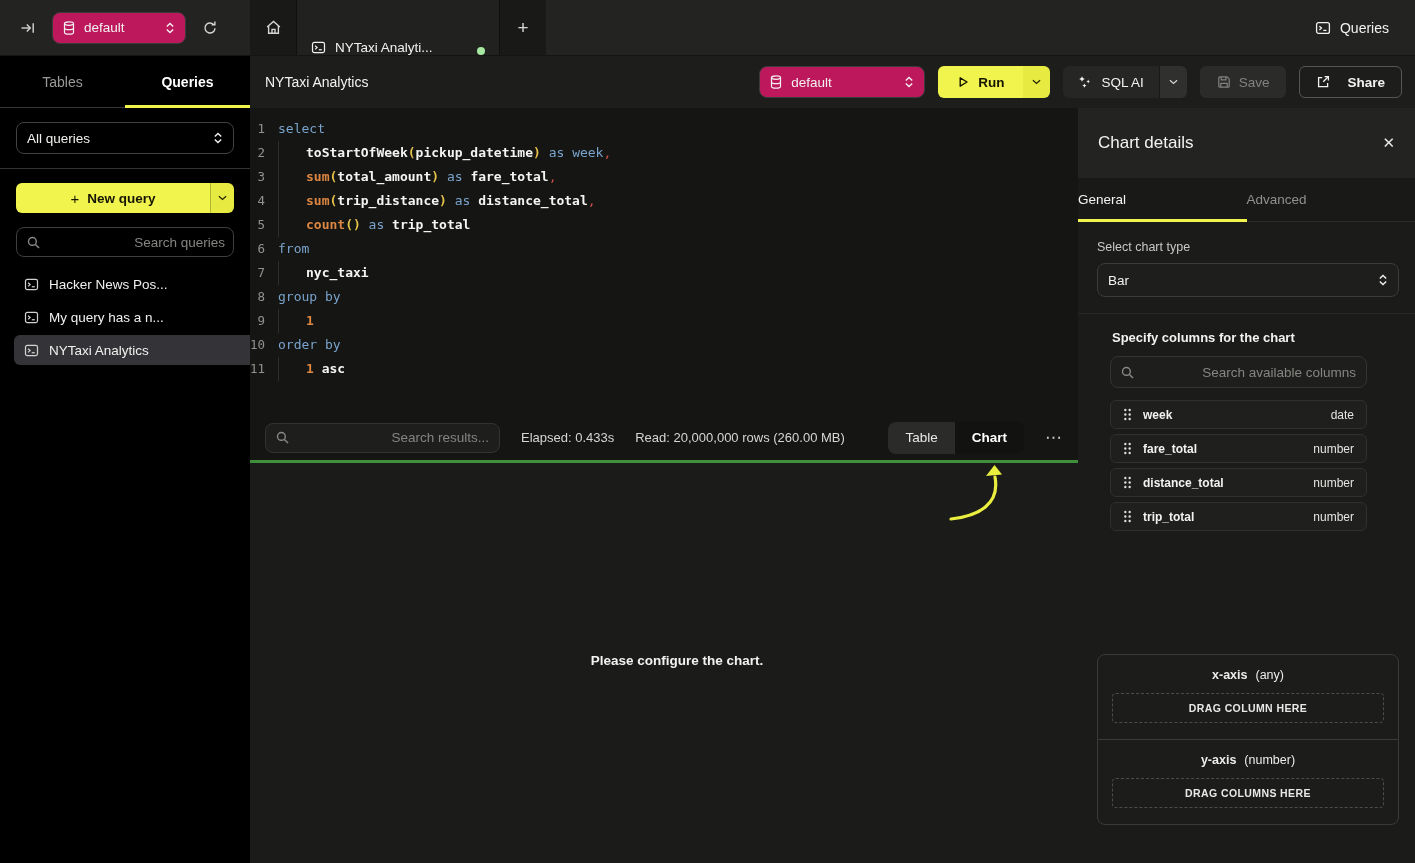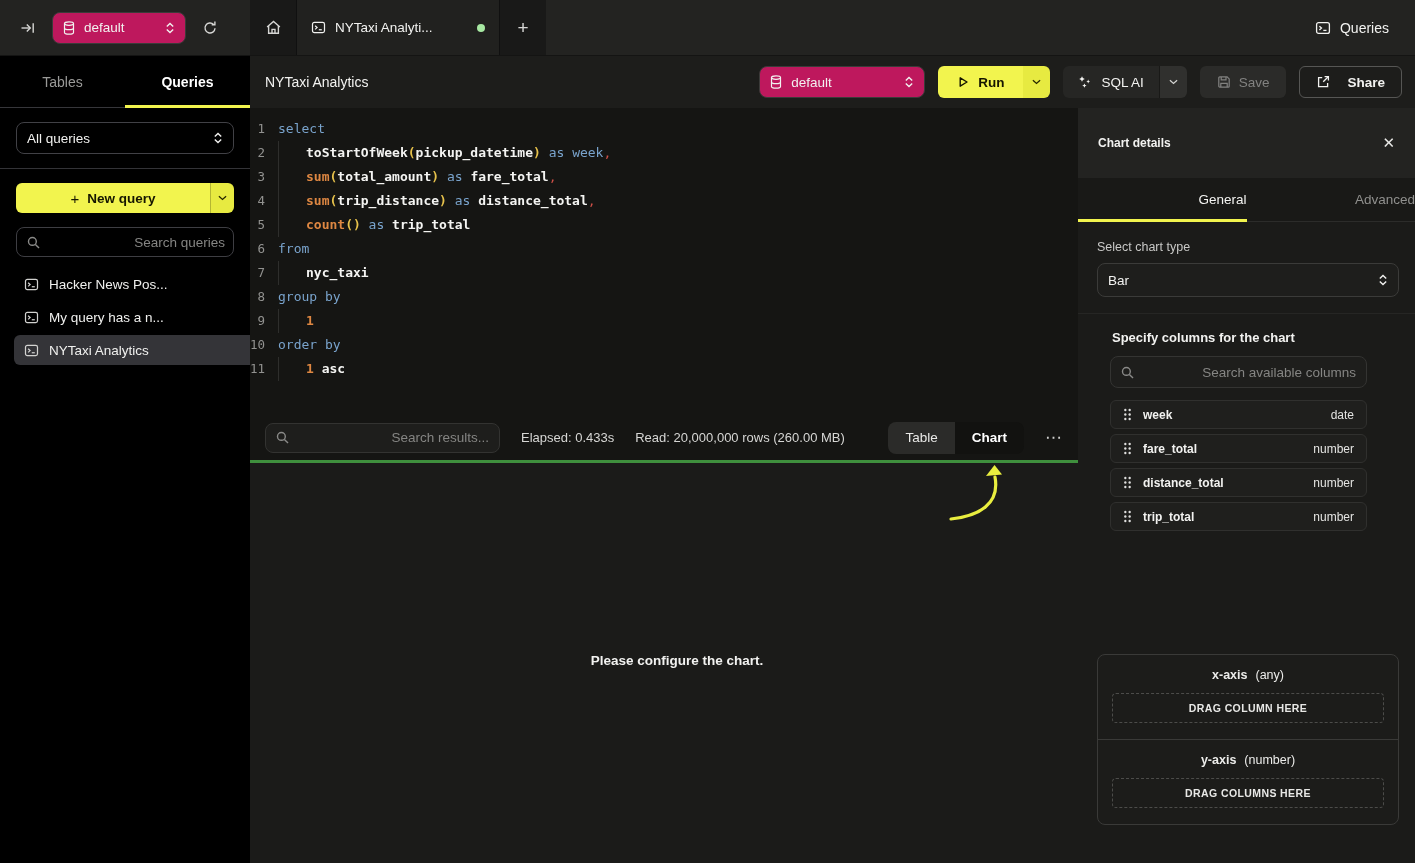--- a/index.html
+++ b/index.html
@@ -13,21 +13,21 @@
   .tb-left { width:250px; display:flex; align-items:center; padding:0 14px; gap:10px; }
   .iconbtn { display:flex; align-items:center; justify-content:center; color:#d6d6d4;
     width:28px; height:28px; cursor:pointer; }
   .select { display:flex; align-items:center; gap:9px; border:1px solid #3b3b39; border-radius:8px;
     height:32px; padding:0 10px; background:#be185d; font-size:13.5px; color:#f2f2f0; cursor:pointer; }
   .select .grow { flex:1; }
   .db-select { width:134px; }
   .tb-tabs { width:296px; background:#191918; display:flex; align-items:stretch; }
   .tb-home { width:46px; display:flex; align-items:center; justify-content:center; color:#d6d6d4; cursor:pointer; }
   .tb-tab { flex:1; background:#21211f; border-left:1px solid #101010; border-right:1px solid #101010;
-    display:flex; align-items:center; gap:9px; padding:0 14px; font-size:13.5px; cursor:pointer; }
+    display:flex; align-items:flex-end; gap:9px; padding:0 14px; font-size:13.5px; cursor:pointer; }
   .tb-tab .dot { width:8px; height:8px; border-radius:50%; margin-left:auto; }
   .tb-plus { width:46px; display:flex; align-items:center; justify-content:center; color:#d6d6d4;
     font-size:19px; font-weight:300; cursor:pointer; }
   .tb-right { flex:1; display:flex; align-items:center; justify-content:flex-end; padding-right:26px; }
   .queries-btn { display:flex; align-items:center; gap:9px; font-size:14px; color:#f2f2f0; cursor:pointer; }
 
   
   .sidebar { position:absolute; left:0; top:56px; width:250px; height:807px; background:#000000; }
   .side-tabs { height:52px; display:flex; border-bottom:1px solid #36363a; position:relative; }
   .side-tab { width:50%; display:flex; align-items:center; justify-content:center; font-size:14px;
@@ -101,24 +101,24 @@
   .green-divider { position:absolute; left:250px; top:460px; width:828px; height:3px; background:#3f8f3d; }
 
   
   .canvas { position:absolute; left:263px; top:463px; width:828px; height:400px; background:#1b1b19; }
   .canvas-msg { position:absolute; left:0; right:0; top:190px; text-align:center; font-size:13.5px; font-weight:700; }
   .arrow { position:absolute; left:680px; top:1px; }
 
   
   .panel { position:absolute; left:1078px; top:108px; width:337px; height:755px; background:#1b1b19; }
   .panel-head { height:70px; background:#232321; display:flex; align-items:center; padding:0 20px; }
-  .panel-title { font-size:12px; font-weight:700; flex:1; }
+  .panel-title { font-size:17px; font-weight:400; flex:1; }
   .panel-close { color:#e8e8e6; font-size:15px; cursor:pointer; }
   .panel-tabs { height:44px; background:#191917; display:flex; border-bottom:1px solid #2c2c2a; }
-  .panel-tab { width:50%; display:flex; align-items:center; justify-content:flex-end; font-size:13.5px;
+  .panel-tab { width:50%; display:flex; align-items:center; justify-content:flex-start; font-size:13.5px;
     color:#90908e; cursor:pointer; position:relative; }
   .panel-tab.active { color:#f4f4f2; }
   .panel-tab.active::after { content:""; position:absolute; left:0; right:0; bottom:-1px; height:3px; background:#f2f44e; }
   .type-section { padding:18px 16px 16px 19px; border-bottom:1px solid #262624; }
   .type-label { font-size:12.5px; color:#c8c8c6; margin-bottom:9px; }
   .type-select { width:100%; background:#1e1e1c; height:34px; }
   .cols { margin:16px 48px 0 32px; }
   .cols-label { font-size:13px; font-weight:700; margin:4px 0 11px 2px; }
   .cols-search { height:32px; background:#1e1e1c; border-color:#343432; border-radius:8px; }
   .chips { margin-top:12px; }

